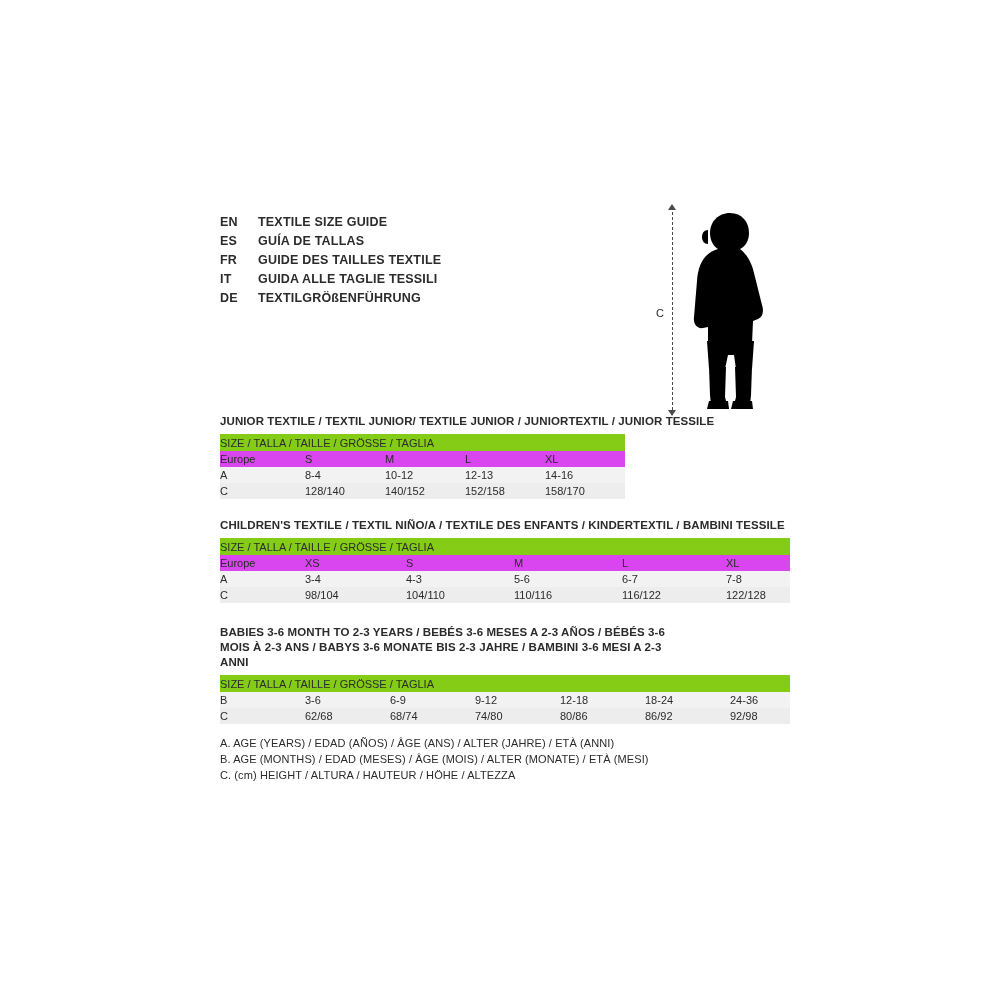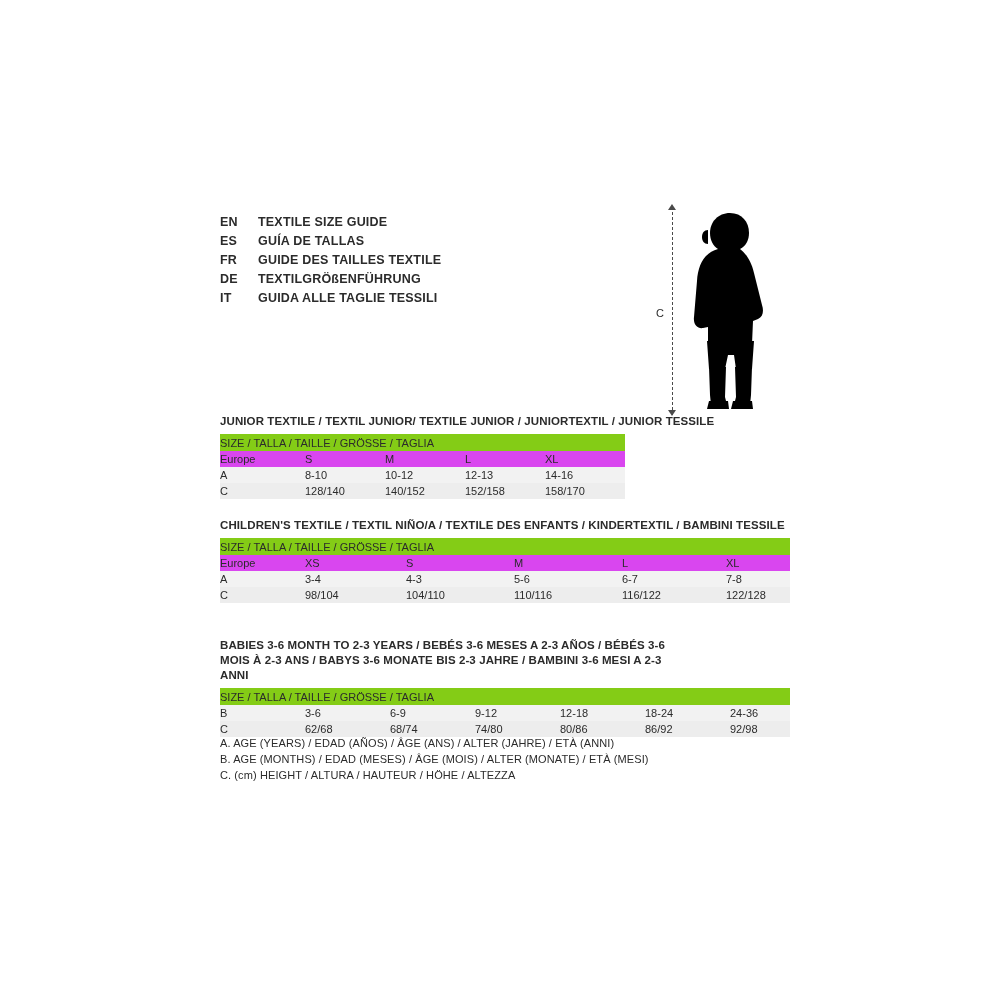--- a/index.html
+++ b/index.html
@@ -154,26 +154,26 @@
   </div>
   <div class="lang-row">
     <span class="lang-code">ES</span>
     <span class="lang-title">GUÍA DE TALLAS</span>
   </div>
   <div class="lang-row">
     <span class="lang-code">FR</span>
     <span class="lang-title">GUIDE DES TAILLES TEXTILE</span>
   </div>
   <div class="lang-row">
+    <span class="lang-code">IT</span>
+    <span class="lang-title">GUIDA ALLE TAGLIE TESSILI</span>
+  </div>
+  <div class="lang-row">
     <span class="lang-code">DE</span>
     <span class="lang-title">TEXTILGRÖßENFÜHRUNG</span>
-  </div>
-  <div class="lang-row">
-    <span class="lang-code">IT</span>
-    <span class="lang-title">GUIDA ALLE TAGLIE TESSILI</span>
   </div>
 </div>
 
 <div id="figure-area">
   <div class="dashed-line"></div>
   <div class="arrow-up"></div>
   <div class="arrow-down"></div>
   <div class="c-label">C</div>
   <svg id="silhouette" width="100" height="205" viewBox="0 0 100 205">
     <g fill="#000000">
@@ -205,21 +205,21 @@
     </tr>
     <tr class="sub-row">
       <td class="cell-pad" style="width:85px;">Europe</td>
       <td style="width:80px;">S</td>
       <td style="width:80px;">M</td>
       <td style="width:80px;">L</td>
       <td style="width:80px;">XL</td>
     </tr>
     <tr class="data-row">
       <td class="cell-pad">A</td>
-      <td>8-10</td>
+      <td>8-4</td>
       <td>10-12</td>
       <td>12-13</td>
       <td>14-16</td>
     </tr>
     <tr class="data-row alt">
       <td class="cell-pad">C</td>
       <td>128/140</td>
       <td>140/152</td>
       <td>152/158</td>
       <td>158/170</td>
@@ -256,21 +256,21 @@
       <td>98/104</td>
       <td>104/110</td>
       <td>110/116</td>
       <td>116/122</td>
       <td>122/128</td>
     </tr>
   </tbody>
     </table>
 </div>
 
-<div class="section" id="section-babies" style="top:625px;margin-top:13px;">
+<div class="section" id="section-babies" style="top:625px;">
   <div class="section-title" style="max-width:470px;">BABIES 3-6 MONTH TO 2-3 YEARS / BEBÉS 3-6 MESES A 2-3 AÑOS / BÉBÉS 3-6 MOIS À 2-3 ANS / BABYS 3-6 MONATE BIS 2-3 JAHRE / BAMBINI 3-6 MESI A 2-3 ANNI</div>
   <table class="size-table">
     <tbody>
         <tr class="head-row">
       <td colspan="7" class="cell-pad" style="width:570px;">SIZE / TALLA / TAILLE / GRÖSSE / TAGLIA</td>
     </tr>
     <tr class="data-row">
       <td class="cell-pad" style="width:85px;">B</td>
       <td style="width:85px;">3-6</td>
       <td style="width:85px;">6-9</td>

